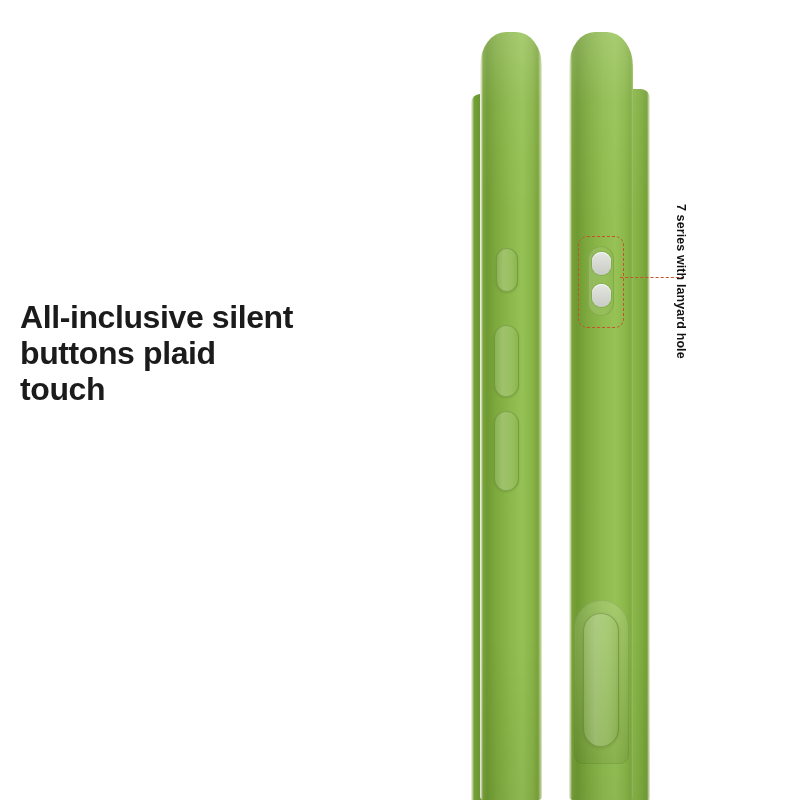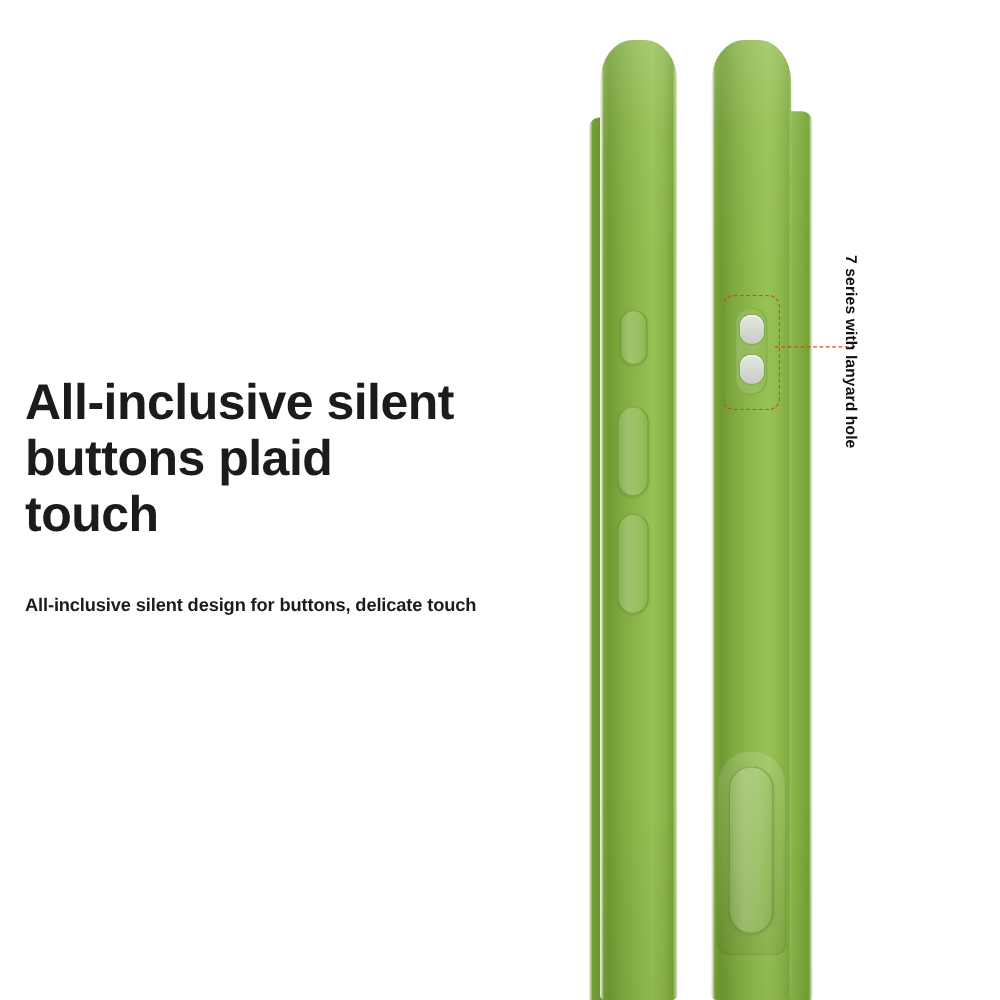--- a/index.html
+++ b/index.html
@@ -17,21 +17,21 @@
     background: #ffffff;
     overflow: hidden;
   }
 
   
   .headline {
     position: absolute;
     left: 20px;
     top: 300px;
     width: 430px;
-    font-size: 40px;
+    font-size: 32px;
     line-height: 1.12;
     font-weight: 700;
     color: #1b1b1b;
     letter-spacing: -0.4px;
     white-space: pre-line;
   }
   .subhead {
     position: absolute;
     left: 20px;
     top: 477px;
@@ -291,21 +291,20 @@
 </style>
 </head>
 <body>
 
 <div id="stage">
 
   <div class="headline">All-inclusive silent
 buttons plaid
 touch</div>
 
-  <div class="subhead">All-inclusive silent design for buttons, delicate touch</div>
 
   <div class="case" id="case-left">
     <div class="shoulder"></div>
     <div class="body"></div>
     <div class="shade"></div>
   </div>
 
   <div class="btn" id="btn-mute"></div>
   <div class="btn" id="btn-vol-up"></div>
   <div class="btn" id="btn-vol-down"></div>

